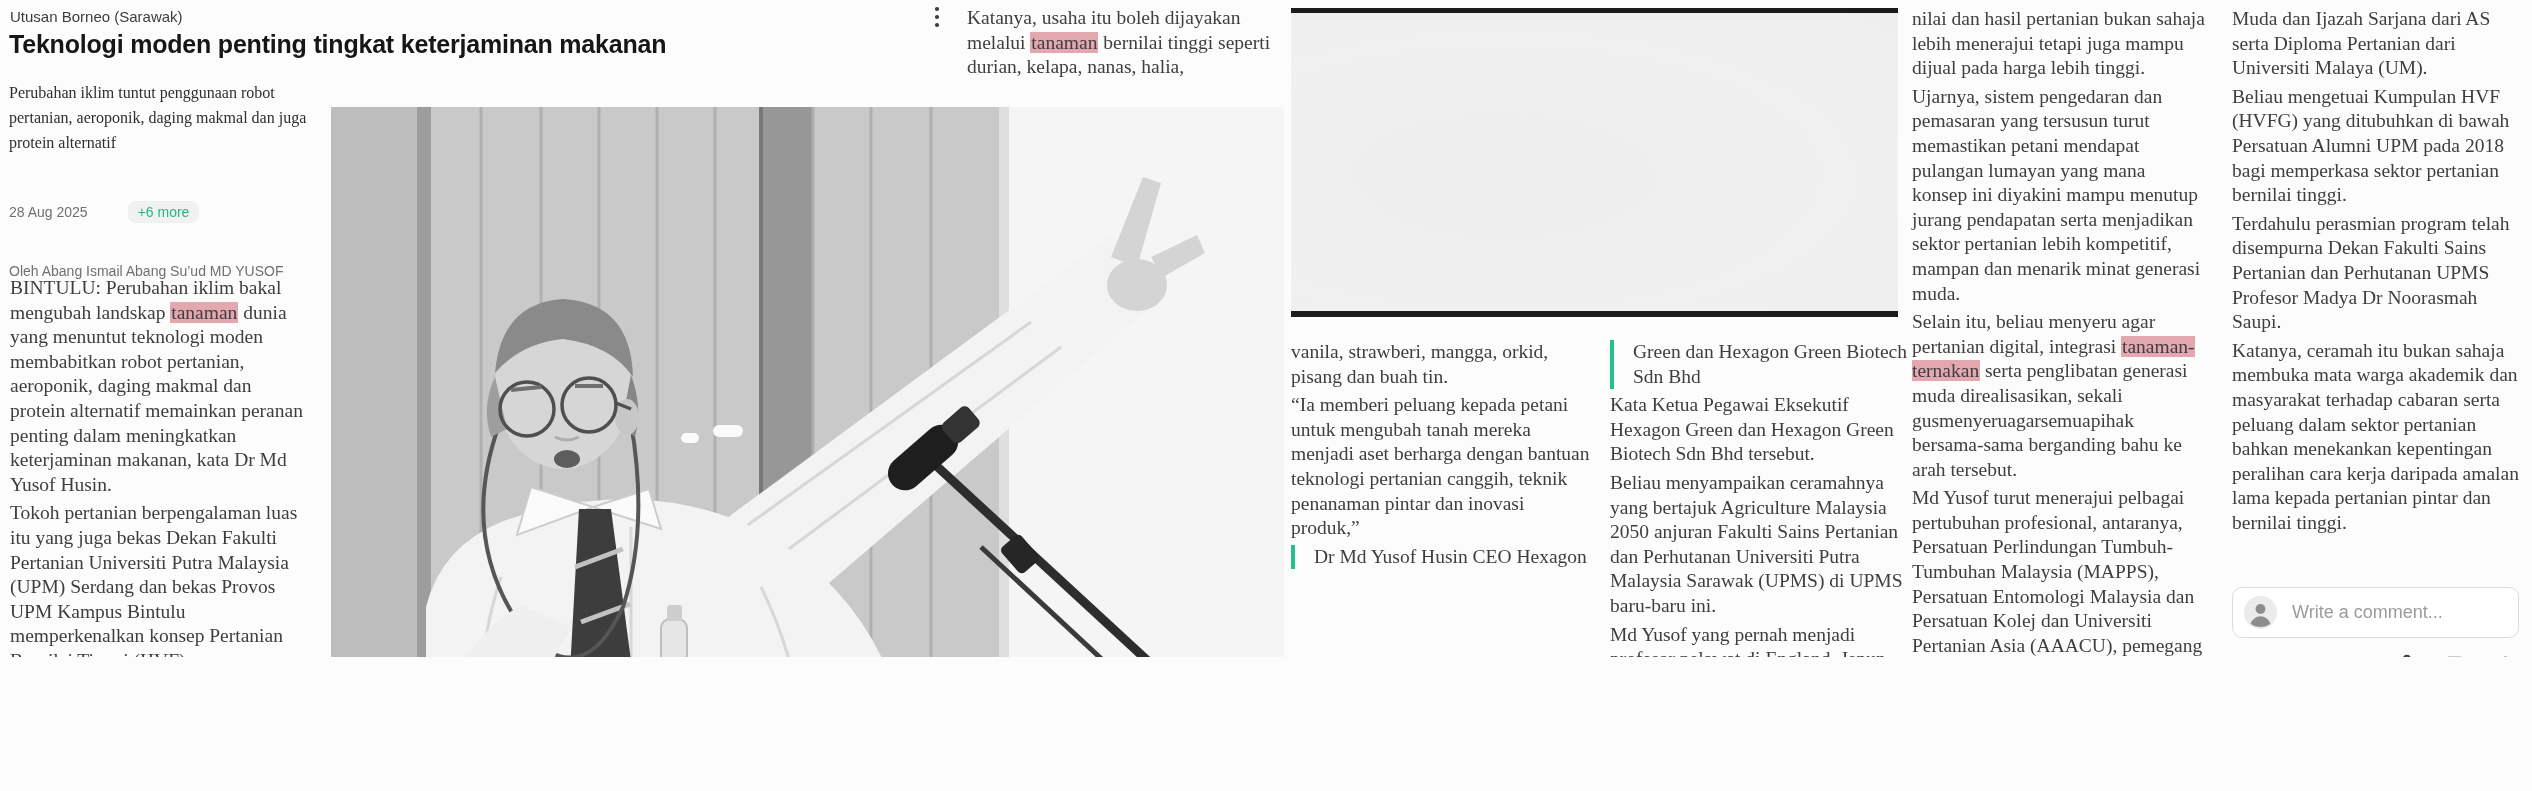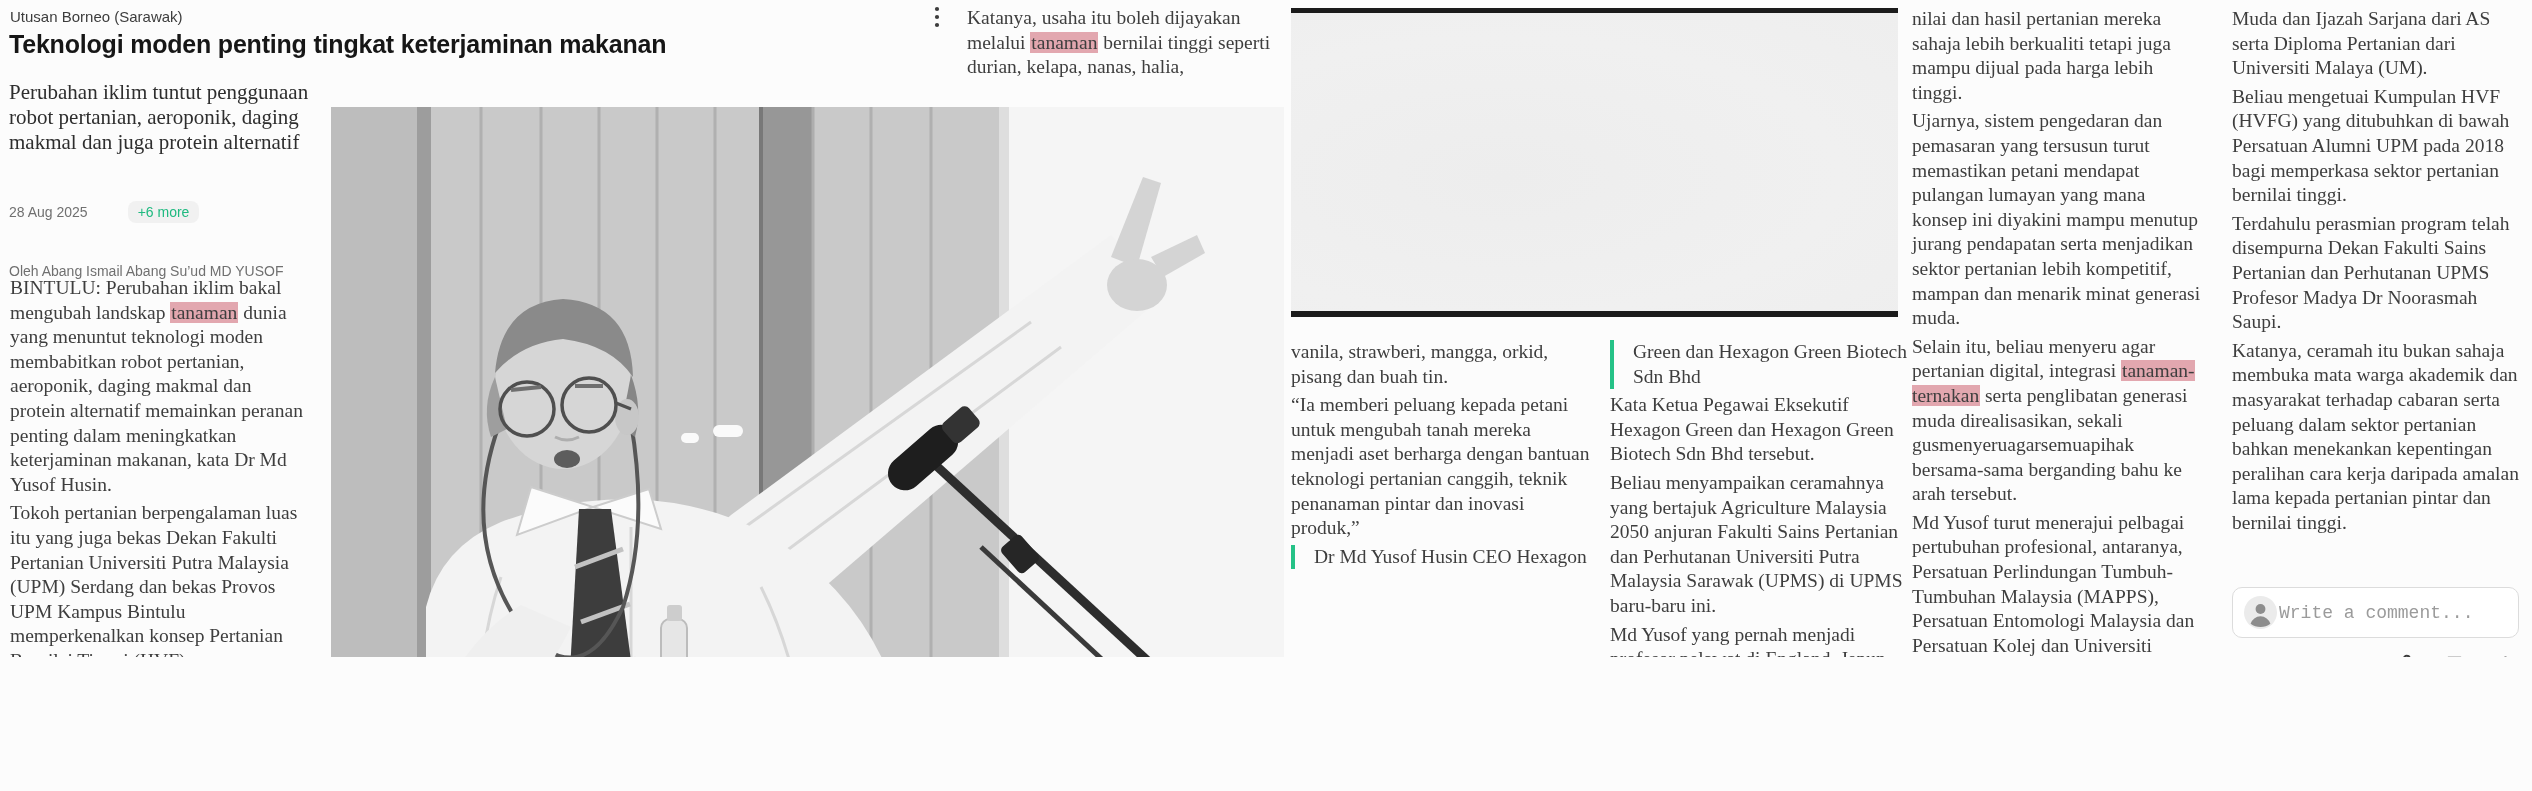--- a/index.html
+++ b/index.html
@@ -4,21 +4,21 @@
 <style>
   html,body{margin:0;padding:0;background:#fcfcfc;}
   .stage{position:relative;width:2532px;height:657px;background:#fcfcfc;overflow:hidden;
          font-family:"Liberation Sans",sans-serif;color:#222;}
 
   
   .source{position:absolute;left:10px;top:8px;font-size:15px;color:#3d3d3d;cursor:pointer;}
   .headline{position:absolute;left:9px;top:30px;margin:0;font-size:25px;font-weight:700;
             color:#161616;letter-spacing:-.2px;white-space:nowrap;}
   .subheadline{position:absolute;left:9px;top:80px;width:302px;margin:0;font-weight:400;
-               font-family:"Liberation Serif",serif;font-size:21px;line-height:25px;color:#2e2e2e;}
+               font-family:"Liberation Serif",serif;font-size:16px;line-height:25px;color:#2e2e2e;}
   .meta{position:absolute;left:9px;top:201px;width:302px;display:flex;flex-wrap:wrap;
         align-items:center;column-gap:10px;row-gap:9px;font-size:14px;color:#707070;gap:40px;}
   .badge{background:#f1f1f1;color:#1fba80;padding:3px 10px;border-radius:8px;font-size:14px;
          border:none;cursor:pointer;font-family:inherit;}
   .byline{color:#707070;}
 
   
   .article-col{position:absolute;font-family:"Liberation Serif",serif;font-size:19.5px;
                line-height:24.6px;color:#3e3e3e;}
   .article-col .blk{margin:0;}
@@ -40,22 +40,22 @@
   .photo-main svg{display:block;width:100%;height:100%;}
   .photo-secondary{position:absolute;left:1291px;top:8px;width:607px;height:309px;margin:0;cursor:pointer;
     background:#efefef;border-top:5px solid #1b1b1b;border-bottom:6px solid #1b1b1b;box-sizing:border-box;
     background-image:radial-gradient(ellipse at 35% 55%, #ededed 0%, #f0f0f0 60%, #eeeeee 100%);}
 
   
   .comment-box{position:absolute;left:2232px;top:587px;width:287px;height:51px;background:#fff;
         border:1.5px solid #dcdcdc;border-radius:10px;box-sizing:border-box;display:flex;
         align-items:center;padding-left:11px;cursor:text;}
   .comment-box .avatar{width:33px;height:33px;flex:0 0 auto;}
-  .comment-box input{border:none;outline:none;background:transparent;width:210px;
-        font-family:Liberation Mono, monospace;font-size:18px;color:#444;}
+  .comment-box input{border:none;outline:none;background:transparent;margin-left:13px;width:210px;
+        font-family:Liberation Sans, sans-serif;font-size:18px;color:#444;}
   .comment-box input::placeholder{color:#9b9b9b;}
 
   .action-bar{position:absolute;left:2232px;top:653px;width:289px;display:flex;justify-content:space-between;}
   .action-item{display:flex;flex-direction:column;align-items:center;gap:6px;background:none;border:none;
         cursor:pointer;color:#3d3d3d;padding:0;font-family:inherit;}
   .action-item.muted{color:#a9a9a9;}
   .action-item .ic{width:27px;height:27px;}
   .action-item .lbl{font-size:13.5px;color:inherit;}
 
   .vote-bar{position:absolute;left:2232px;top:714px;width:289px;display:flex;justify-content:center;gap:33px;}
@@ -189,21 +189,21 @@
       <p class="blk para">“Ia memberi peluang kepada petani untuk mengubah tanah mereka menjadi aset berharga dengan bantuan teknologi pertanian canggih, teknik penanaman pintar dan inovasi produk,”</p>
       <blockquote class="blk quote">Dr Md Yusof Husin CEO Hexagon</blockquote>
     </div>
   <div id="col3" class="article-col">
       <blockquote class="blk quote">Green dan Hexagon Green Biotech Sdn Bhd</blockquote>
       <p class="blk para">Kata Ketua Pegawai Eksekutif Hexagon Green dan Hexagon Green Biotech Sdn Bhd tersebut.</p>
       <p class="blk para">Beliau menyampaikan ceramahnya yang bertajuk Agriculture Malaysia 2050 anjuran Fakulti Sains Pertanian dan Perhutanan Universiti Putra Malaysia Sarawak (UPMS) di UPMS baru-baru ini.</p>
       <p class="blk para">Md Yusof yang pernah menjadi profesor pelawat di England, Jepun, Australia, Kenya dan Amerika Syarikat (AS) berkata, penambahan</p>
     </div>
   <div id="col4" class="article-col">
-      <p class="blk para">nilai dan hasil pertanian mereka sahaja lebih berkualiti tetapi juga mampu dijual pada harga lebih tinggi.</p>
+      <p class="blk para">nilai dan hasil pertanian bukan sahaja lebih menerajui tetapi juga mampu dijual pada harga lebih tinggi.</p>
       <p class="blk para">Ujarnya, sistem pengedaran dan pemasaran yang tersusun turut memastikan petani mendapat pulangan lumayan yang mana konsep ini diyakini mampu menutup jurang pendapatan serta menjadikan sektor pertanian lebih kompetitif, mampan dan menarik minat generasi muda.</p>
       <p class="blk para">Selain itu, beliau menyeru agar pertanian digital, integrasi <mark class="hl">tanaman-ternakan</mark> serta penglibatan generasi muda direalisasikan, sekali gusmenyeruagarsemuapihak bersama-sama berganding bahu ke arah tersebut.</p>
       <p class="blk para">Md Yusof turut menerajui pelbagai pertubuhan profesional, antaranya, Persatuan Perlindungan Tumbuh-Tumbuhan Malaysia (MAPPS), Persatuan Entomologi Malaysia dan Persatuan Kolej dan Universiti Pertanian Asia (AAACU), pemegang Ijazah Doktor Falsafah (PhD) dari Australia, Ijazah Sarjana</p>
     </div>
   <div id="col5" class="article-col">
       <p class="blk para">Muda dan Ijazah Sarjana dari AS serta Diploma Pertanian dari Universiti Malaya (UM).</p>
       <p class="blk para">Beliau mengetuai Kumpulan HVF (HVFG) yang ditubuhkan di bawah Persatuan Alumni UPM pada 2018 bagi memperkasa sektor pertanian bernilai tinggi.</p>
       <p class="blk para">Terdahulu perasmian program telah disempurna Dekan Fakulti Sains Pertanian dan Perhutanan UPMS Profesor Madya Dr Noorasmah Saupi.</p>
       <p class="blk para">Katanya, ceramah itu bukan sahaja membuka mata warga akademik dan masyarakat terhadap cabaran serta peluang dalam sektor pertanian bahkan menekankan kepentingan peralihan cara kerja daripada amalan lama kepada pertanian pintar dan bernilai tinggi.</p>
     </div>

